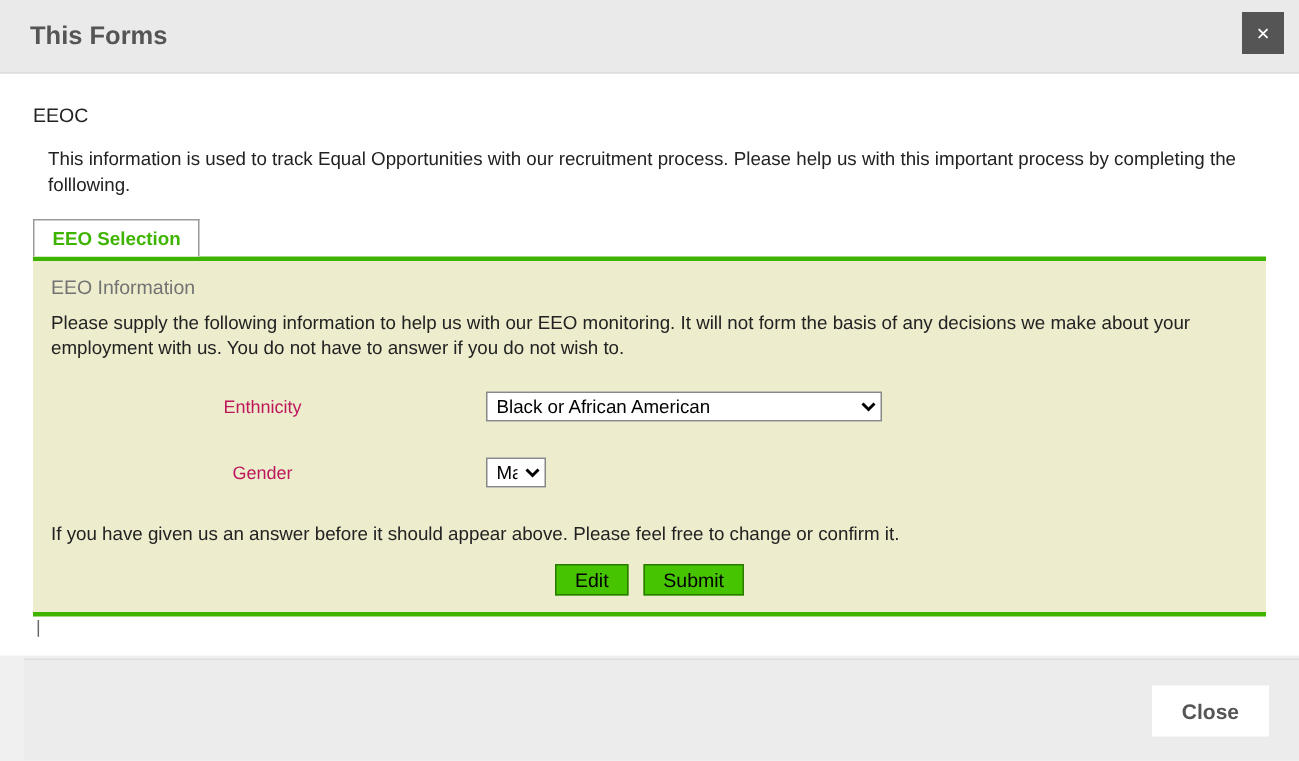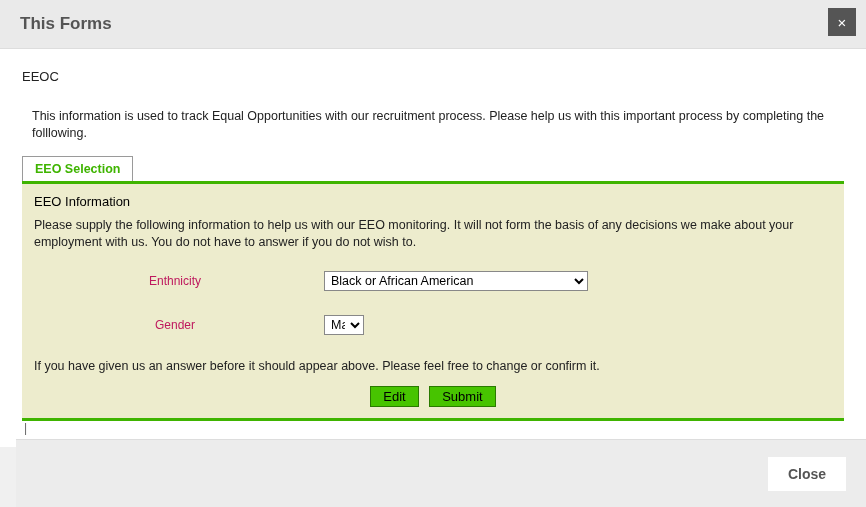--- a/index.html
+++ b/index.html
@@ -37,21 +37,21 @@
       cursor: pointer;
     }
     .content {
       background: #fff;
       padding: 20px 22px 12px 22px;
       min-height: 380px;
     }
     .section-heading {
       font-size: 13px;
       color: #222;
-      margin-bottom: 24px;
+      margin-bottom: 14px;
     }
     .intro-text {
       font-size: 12.5px;
       color: #222;
       margin: 6px 0 14px 10px;
       line-height: 1.35;
     }
     .tab-row {
     }
     .tab {
@@ -68,21 +68,21 @@
     .green-sep-thick {
       height: 3px;
       background: #3fb400;
     }
     .panel {
       background: #edeccd;
       padding: 10px 12px 8px 12px;
     }
     .panel-title {
       font-size: 13px;
-      color: #000000;
+      color: #737373;
       margin-bottom: 8px;
     }
     .panel-text {
       font-size: 12.5px;
       color: #222;
       line-height: 1.35;
       margin-bottom: 20px;
     }
     .field-row {
       display: flex;

